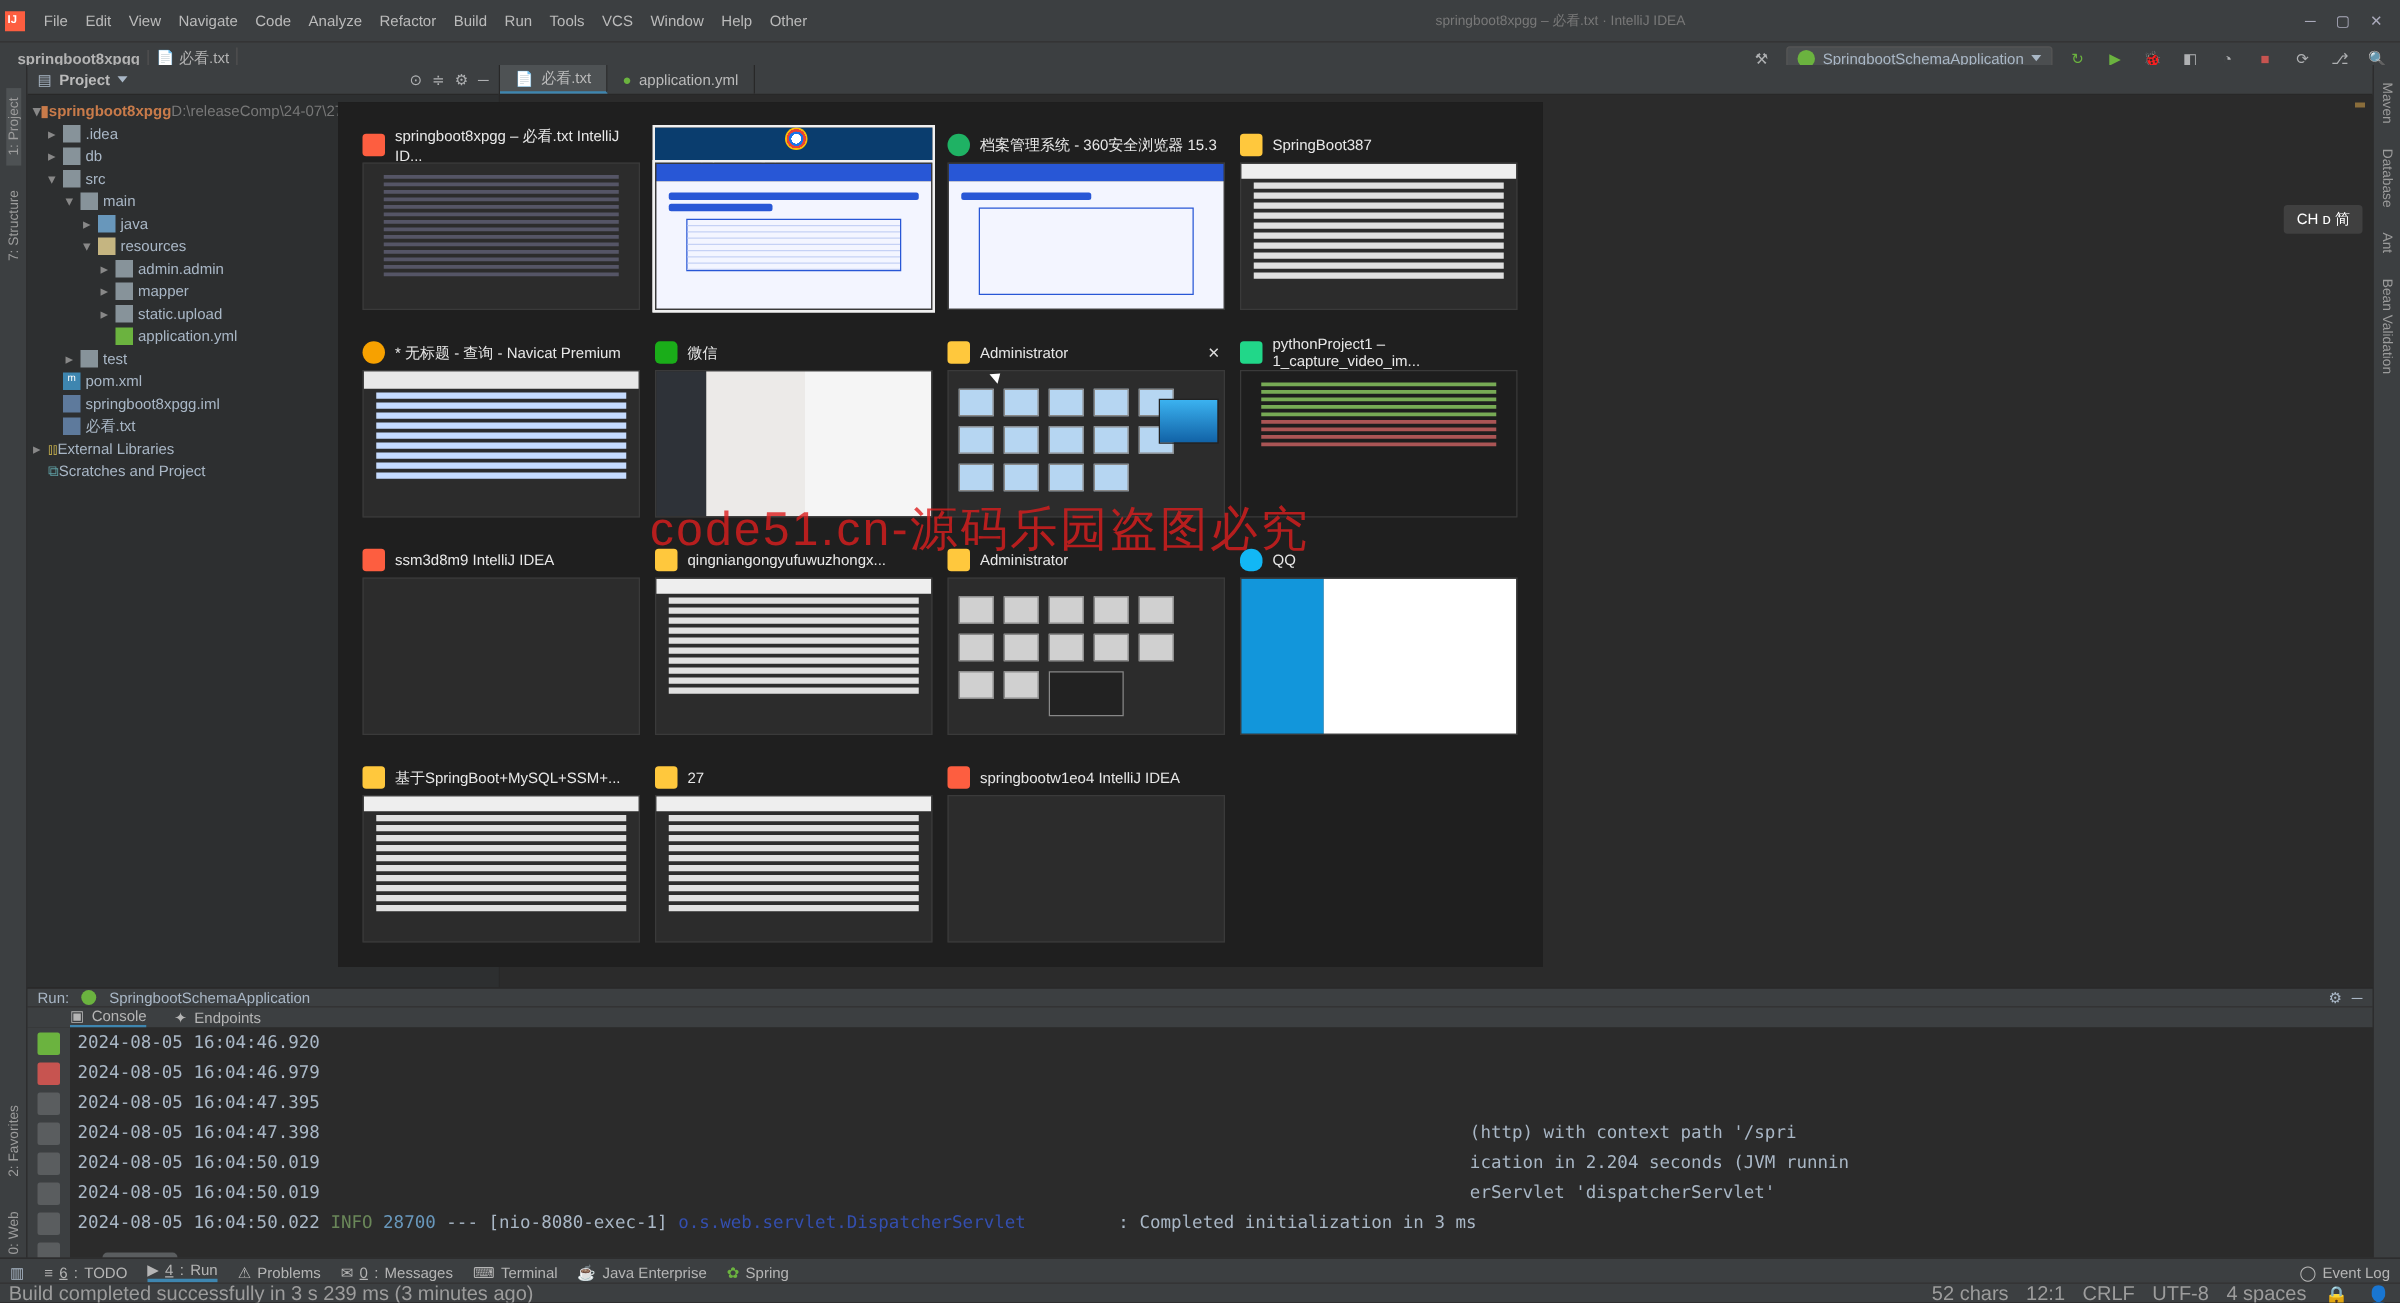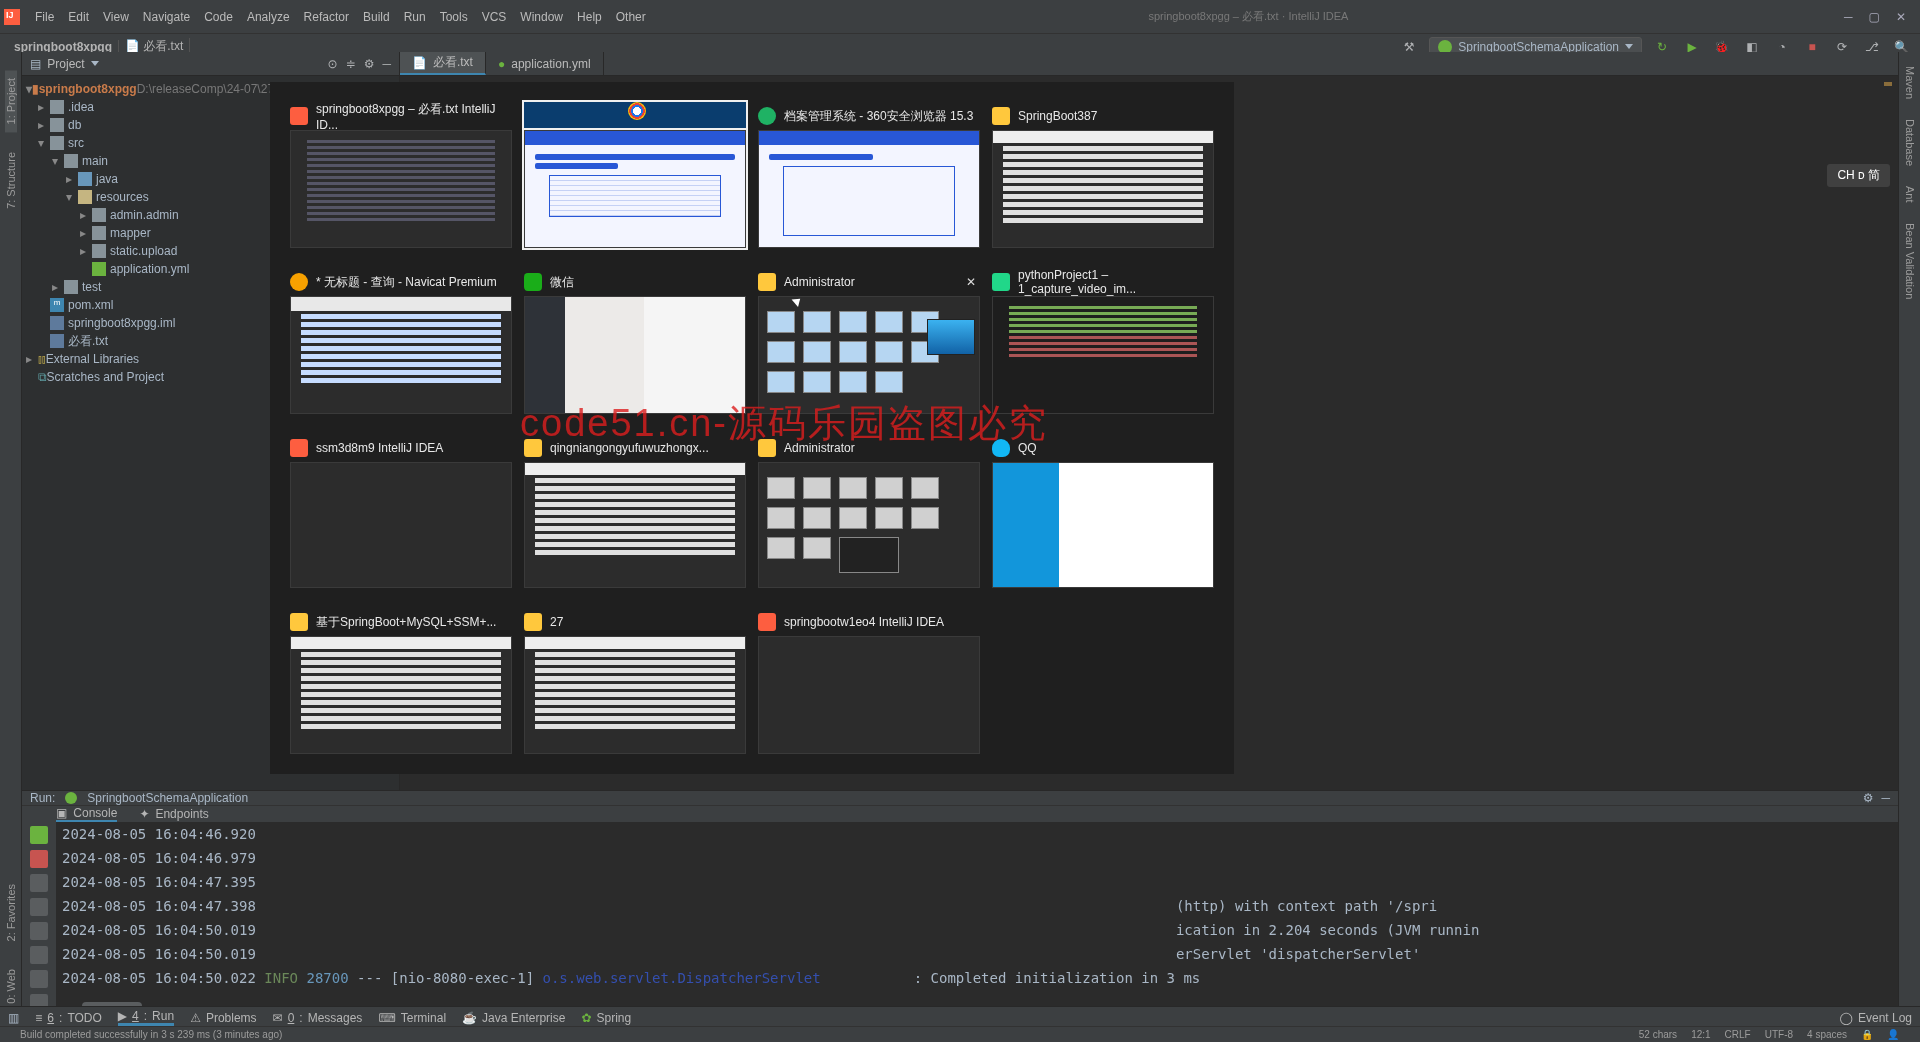--- a/index.html
+++ b/index.html
@@ -30,21 +30,21 @@
 .vtab { writing-mode: vertical-lr; transform: rotate(180deg); font-size: 11px; color: #9c9c9c; padding: 8px 0; }
 .vtab.active { background: #4e5254; }
 
 
 .right-strip { position: absolute; right: 0; top: 52px; width: 22px; bottom: 30px; background: #3c3f41; border-left: 1px solid #282828; display: flex; flex-direction: column; align-items: center; padding-top: 8px; gap: 8px; }
 .rtab { writing-mode: vertical-rl; font-size: 11px; color: #9c9c9c; padding: 6px 0; }
 
 
 .project-panel { position: absolute; left: 22px; top: 52px; width: 378px; bottom: 252px; background: #2d2f30; border-right: 1px solid #282828; display: flex; flex-direction: column; }
 .panel-header { height: 24px; background: #3c3f41; border-bottom: 1px solid #282828; display: flex; align-items: center; padding: 0 8px; gap: 6px;}
-.panel-header .ph-title { font-weight: normal; color: #bbb; text-align: center; }
+.panel-header .ph-title { font-weight: bold; color: #bbb; text-align: center; }
 .panel-header .ph-icons { margin-left: auto; display: flex; gap: 8px; color: #afb1b3;}
 .tree { flex: 1; overflow: auto; padding: 4px 0; font-size: 12px; }
 .tree-row { display: flex; align-items: center; height: 18px; padding-left: 4px; white-space: nowrap; }
 .indent-1{margin-left:12px} .indent-2{margin-left:26px} .indent-3{margin-left:40px} .indent-4{margin-left:54px}
 .exp { width: 12px; display: inline-block; color: #888; }
 .ticon { width: 14px; height: 14px; margin-right: 4px; display: inline-block; }
 .ticon.folder { background: #87939a; }
 .ticon.folder-res { background: #c5b581; }
 .ticon.file { background: #5e7a9c; }
 .tree-row.hl { color: #c97b4a; font-weight: bold; }
@@ -78,21 +78,21 @@
 .console .pid { color: #6897bb; }
 .console .thr { color: #a9b7c6; }
 .console .cls { color: #344faf; }
 .console .msg { color: #a9b7c6; text-align: center; }
 
 
 .toolbar-bottom { position: absolute; left: 0; right: 0; bottom: 14px; height: 22px; background: #3c3f41; display: flex; align-items: center; padding: 0 8px; gap: 16px; border-top: 1px solid #282828;}
 .toolbar-bottom .tb-item { display: flex; align-items: center; gap: 5px; color: #b5b5b5;}
 .toolbar-bottom .tb-item.active { border-bottom: 3px solid #3e86b0; }
 .toolbar-bottom .tb-right { margin-left: auto; display: flex; gap: 12px;}
-.statusbar { position: absolute; left: 0; right: 0; bottom: 0; height: 16px; background: #3c3f41; display: flex; align-items: center; padding: 0 20px; font-size: 10px; color: #9c9c9c; border-top: 1px solid #323232;}
+.statusbar { position: absolute; left: 0; right: 0; bottom: 0; height: 16px; background: #3c3f41; display: flex; padding: 0 7px; font-size: 16px; color: #9c9c9c; border-top: 1px solid #323232;}
 .statusbar .sb-right { margin-left: auto; display: flex; gap: 14px;}
 
 
 .overlay { position: absolute; left: 270px; top: 82px; width: 964px; background: #1f1f1f; padding: 20px; display: grid; grid-template-columns: repeat(4, 1fr); gap: 20px 12px; z-index: 50;}
 .ocard { display: flex; flex-direction: column; }
 .ocard .otitle { height: 28px; display: flex; align-items: center; gap: 8px; font-size: 12px; color: #e8e8e8;}
 .ocard .oicon { width: 18px; height: 18px; border-radius: 3px; background: #666; flex-shrink: 0;}
 .ocard .oicon.chrome { background: radial-gradient(circle, #fff 30%, #1a73e8 31% 45%, #ea4335 46% 60%, #fbbc05 61% 75%, #34a853 76% 100%); border-radius:50%;}
 .ocard .oicon.ij { background: #fd5e40; }
 .ocard .oicon.folder { background: #ffc83d;}
@@ -342,21 +342,21 @@
       <div class="sbtn"></div>
       <div class="sbtn"></div>
     </div>
     <div class="console">
       <div><span class="ts">2024-08-05 16:04:46.920</span></div>
       <div><span class="ts">2024-08-05 16:04:46.979</span></div>
       <div><span class="ts">2024-08-05 16:04:47.395</span></div>
       <div><span class="ts">2024-08-05 16:04:47.398</span><span style="margin-left:920px" class="msg">(http) with context path '/spri</span></div>
       <div><span class="ts">2024-08-05 16:04:50.019</span><span style="margin-left:920px" class="msg">ication in 2.204 seconds (JVM runnin</span></div>
       <div><span class="ts">2024-08-05 16:04:50.019</span><span style="margin-left:920px" class="msg">erServlet 'dispatcherServlet'</span></div>
-      <div><span class="ts">2024-08-05 16:04:50.022</span>  <span class="lvl">INFO</span> <span class="pid">28700</span> --- <span class="thr">[nio-8080-exec-1]</span> <span class="cls">o.s.web.servlet.DispatcherServlet</span><span style="margin-left:93px" class="msg">: Completed initialization in 3 ms</span></div>
+      <div><span class="ts">2024-08-05 16:04:50.022</span>  <span class="lvl">INFO</span> <span class="pid">28700</span> --- <span class="thr">[nio-8080-exec-1]</span> <span class="cls">o.s.web.servlet.DispatcherServlet</span><span style="margin-left:74px" class="msg">: Completed initialization in 3 ms</span></div>
       <div class="scroll-thumb"></div>
     </div>
   </div>
 </div>
 
 <div class="toolbar-bottom">
   <span>▥</span>
   <span class="tb-item">≡ <u>6</u>: <span>TODO</span></span>
   <span class="tb-item active">▶ <u>4</u>: <span>Run</span></span>
   <span class="tb-item">⚠ <span>Problems</span></span>

